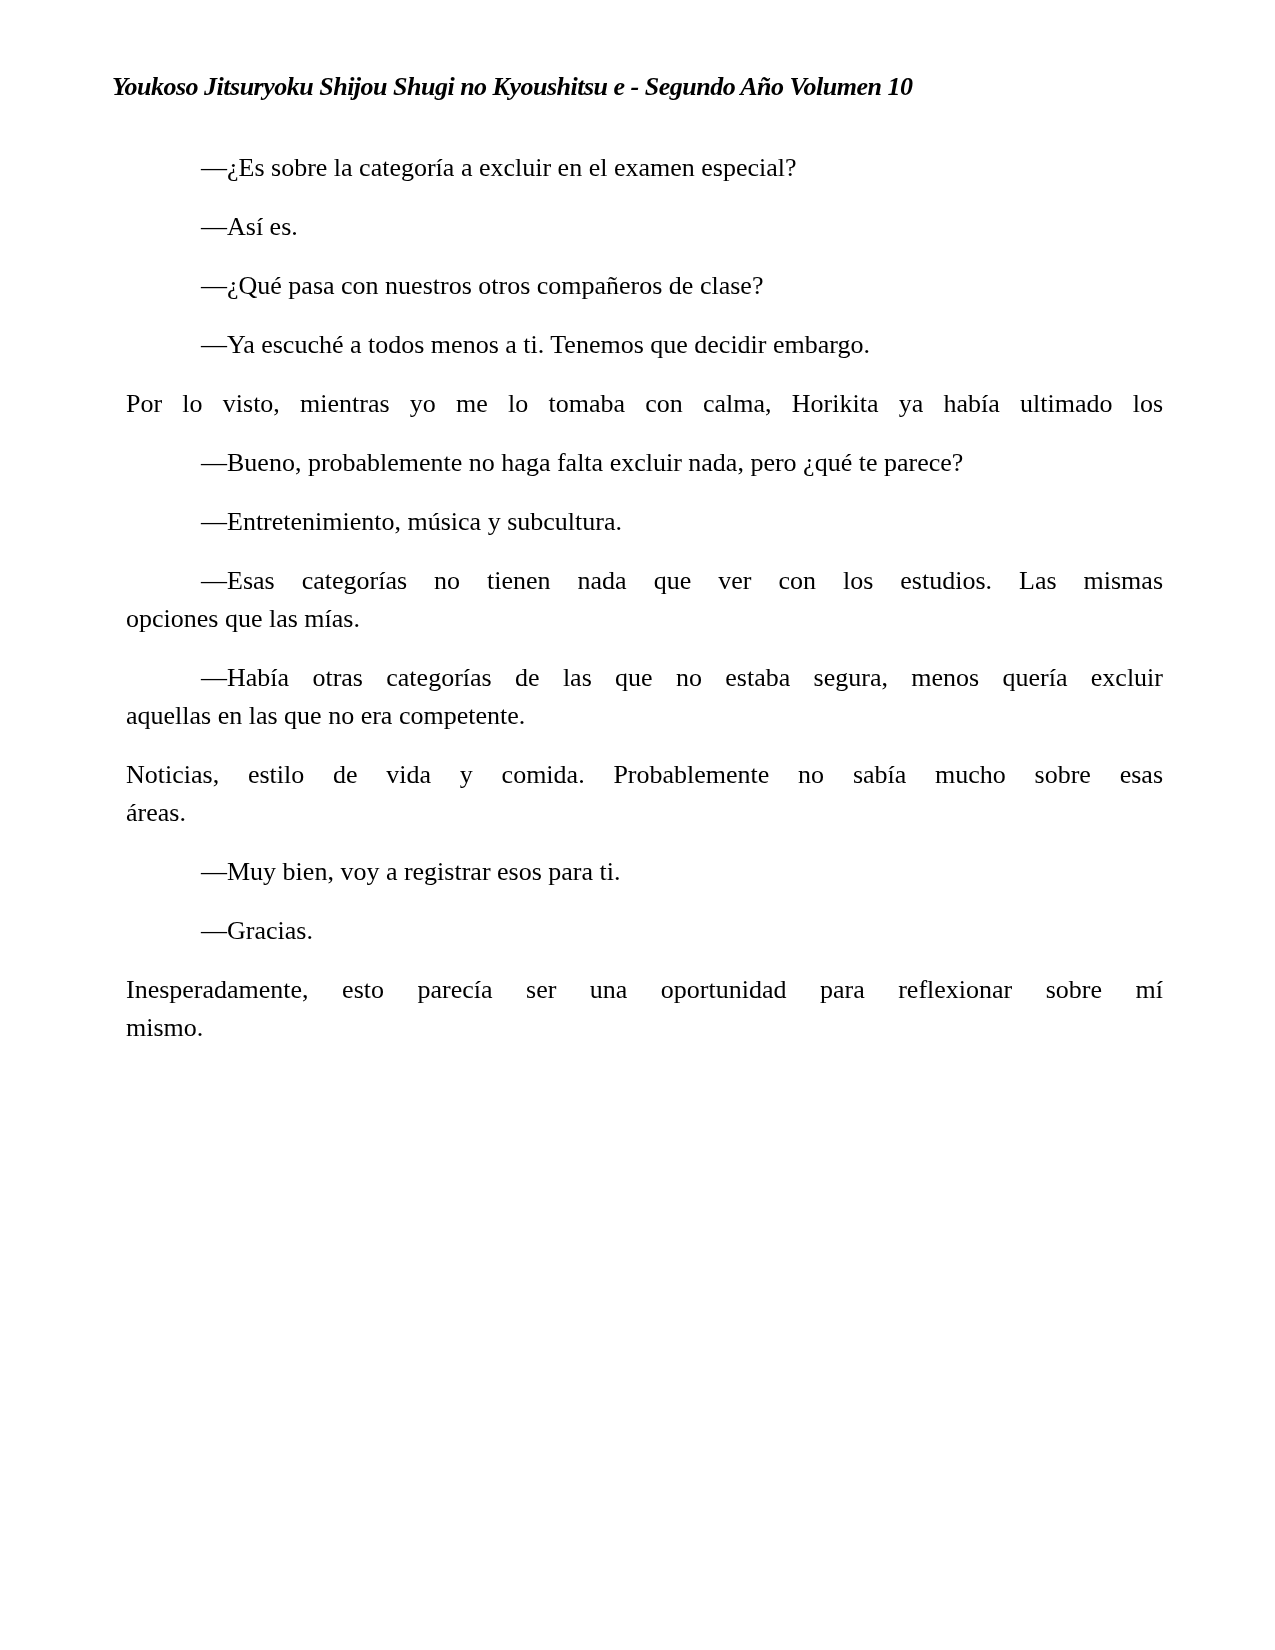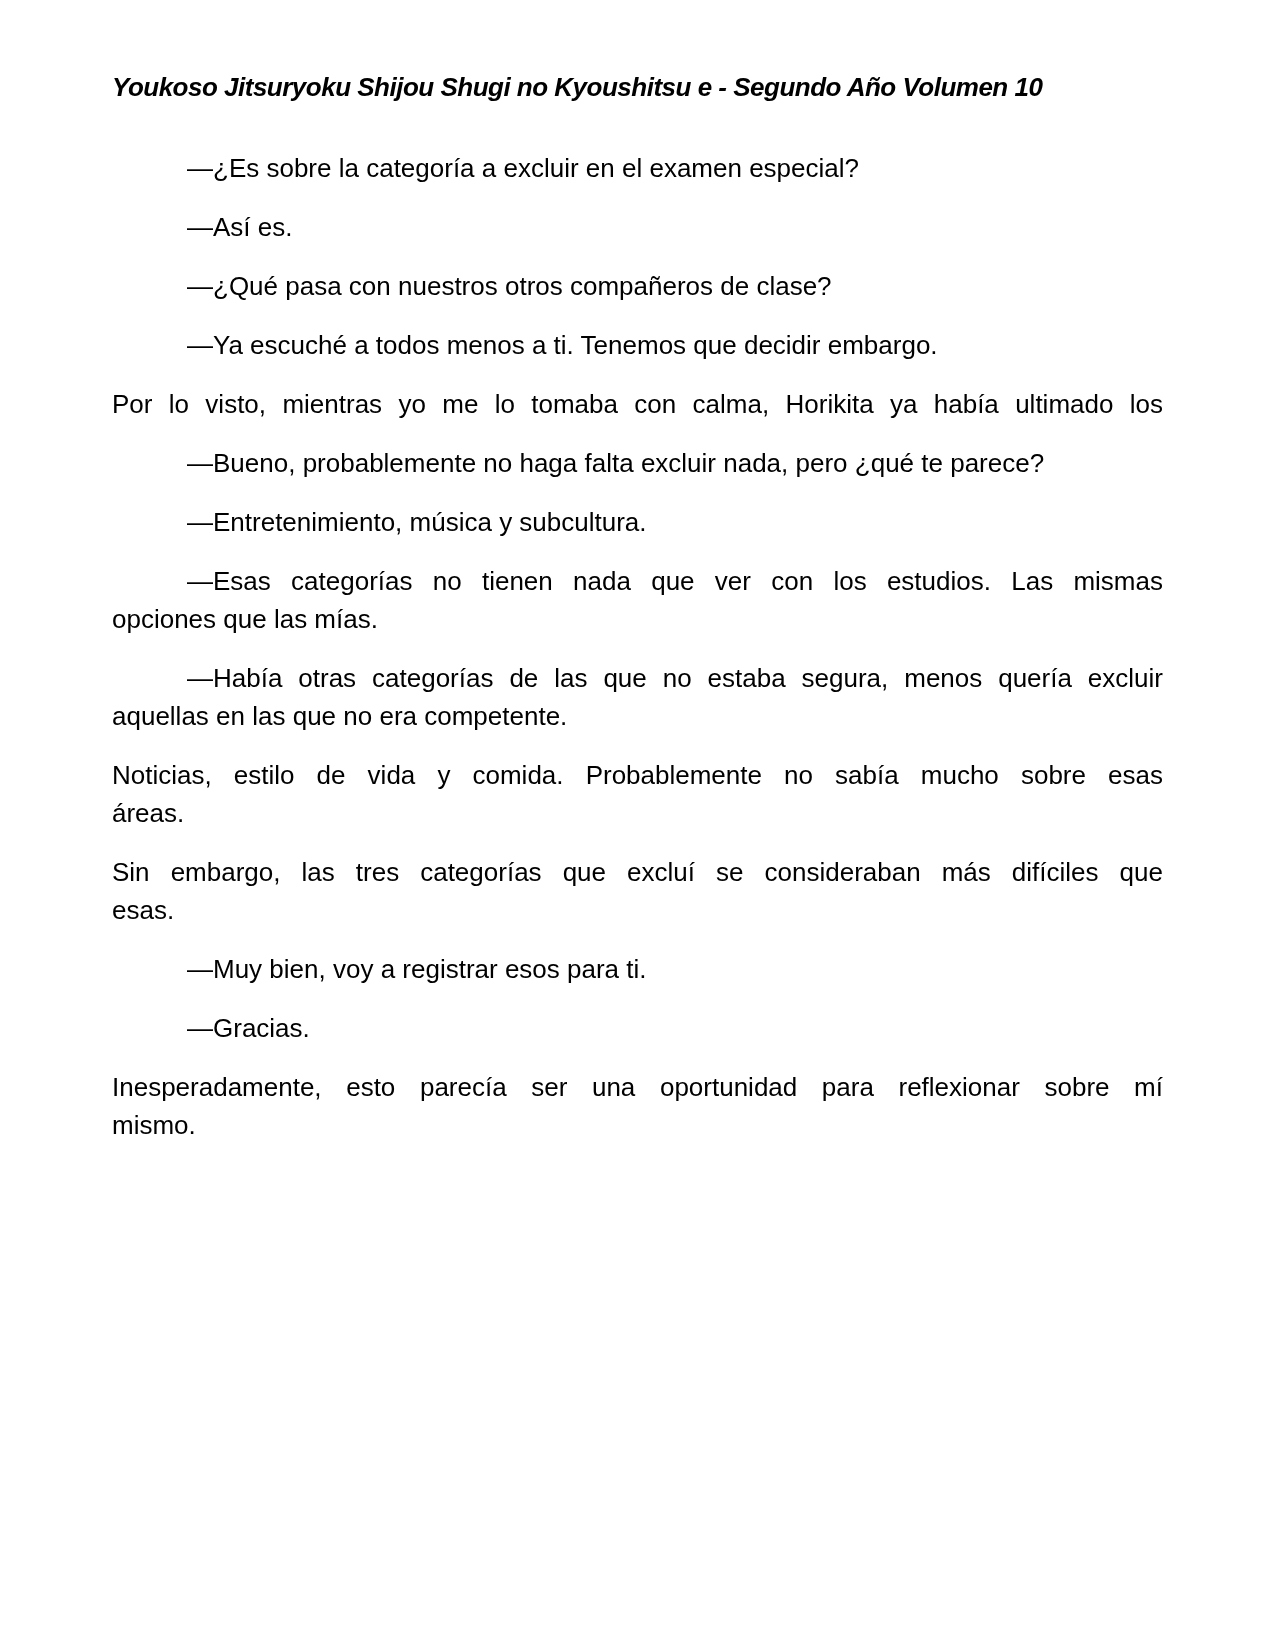--- a/index.html
+++ b/index.html
@@ -5,21 +5,21 @@
   html, body {
     margin: 0;
     padding: 0;
     background: #ffffff;
   }
   .page {
     position: relative;
     width: 1275px;
     height: 1356px;
     background: #ffffff;
-    font-family: Liberation Sans, sans-serif;
+    font-family: Liberation Serif, serif;
     color: #000000;
     overflow: hidden;
   }
   .content {
     padding: 72px 112px 0 112px;
   }
   .header-title {
     font-size: 26px;
     line-height: 30px;
     font-weight: bold;
@@ -27,20 +27,21 @@
     letter-spacing: -0.5px;
     margin-bottom: 47px;
     white-space: nowrap;
   }
   .para {
     margin: 0 0 21px 0;
   }
   .line {
     font-size: 26px;
     line-height: 38px;
+    margin-left: 14px;
   }
   .line.fill {
     text-align: justify;
     text-align-last: justify;
   }
   .line.last {
     text-align: left;
     text-align-last: left;
   }
   .line.indent {
@@ -119,24 +120,20 @@
         </div>
         <div class="para">
           <div class="line fill indent">—Había otras categorías de las que no estaba segura, menos quería excluir</div>
           <div class="line last">aquellas en las que no era competente.</div>
         </div>
         <div class="para">
           <div class="line fill">Noticias, estilo de vida y comida. Probablemente no sabía mucho sobre esas</div>
           <div class="line last">áreas.</div>
         </div>
         <div class="para">
-          <div class="line fill">Sin embargo, las tres categorías que excluí se consideraban más difíciles que</div>
-          <div class="line last">esas.</div>
-        </div>
-        <div class="para">
           <div class="line last indent">—Muy bien, voy a registrar esos para ti.</div>
         </div>
         <div class="para">
           <div class="line last indent">—Gracias.</div>
         </div>
         <div class="para">
           <div class="line fill">Inesperadamente, esto parecía ser una oportunidad para reflexionar sobre mí</div>
           <div class="line last">mismo.</div>
         </div>
       </div>

